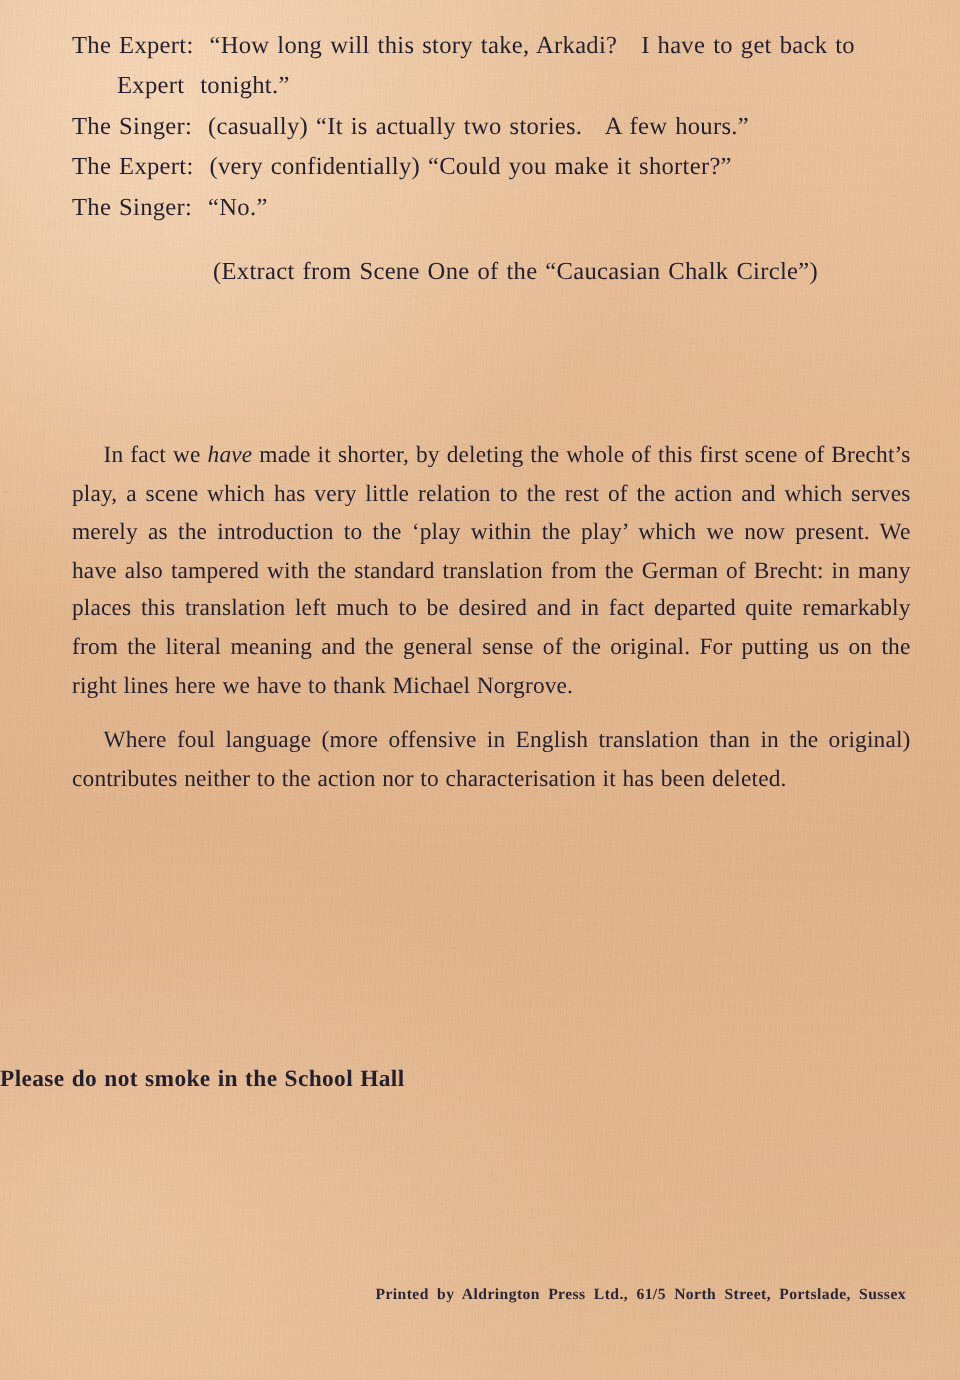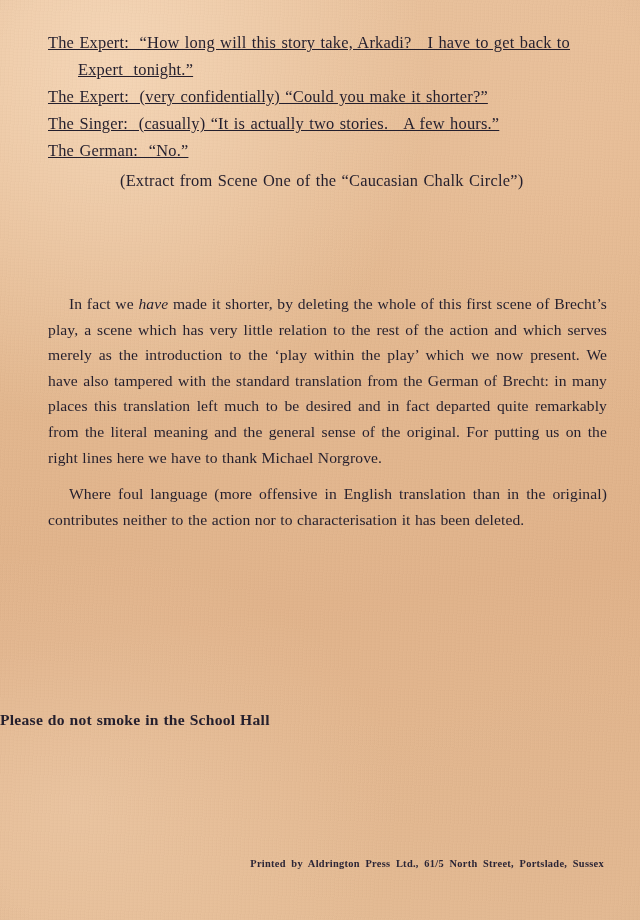--- a/index.html
+++ b/index.html
@@ -59,38 +59,37 @@
   .sheet {
     position: absolute;
     inset: 0;
     z-index: 3;
   }
 
   
   .dialogue {
     position: absolute;
     left: 48px;
-    top: 29px;
+    top: 16px;
     width: 562px;
-    text-decoration: underline;
   }
   .d-line {
     font-size: 16.4px;
     line-height: 27px;
     letter-spacing: 0.2px;
     white-space: pre-wrap;
     word-spacing: 1px;
   }
   .d-line.wrap {
     text-indent: 0;
     padding-left: 30px;
   }
   .attribution {
     position: absolute;
-    left: 120px;
+    left: 142px;
     top: 168px;
     font-size: 16.4px;
     line-height: 26px;
     letter-spacing: 0.2px;
     word-spacing: 1px;
     white-space: pre-wrap;
   }
 
   
   .prose {
@@ -147,23 +146,23 @@
 
 <div class="paper"></div>
 <div class="grain"></div>
 <div class="vignette"></div>
 
 <div class="sheet">
 
   <div class="dialogue">
     <div class="d-line">The Expert:  “How long will this story take, Arkadi?   I have to get back to</div>
     <div class="d-line wrap">Expert  tonight.”</div>
+    <div class="d-line">The Singer:  (casually) “It is actually two stories.   A few hours.”</div>
     <div class="d-line">The Expert:  (very confidentially) “Could you make it shorter?”</div>
-    <div class="d-line">The Singer:  (casually) “It is actually two stories.   A few hours.”</div>
-    <div class="d-line">The German:  “No.”</div>
+    <div class="d-line">The Singer:  “No.”</div>
   </div>
 
   <div class="attribution">(Extract from Scene One of the “Caucasian Chalk Circle”)</div>
 
   <div class="prose p1">
     <p><span>In fact we </span><em>have</em><span> made it shorter, by deleting the whole of this first scene of Brecht’s play, a scene which has very little relation to the rest of the action and which serves merely as the introduction to the ‘play within the play’ which we now present.  We have also tampered with the standard translation from the German of Brecht:   in many places this translation left much to be desired and in fact departed quite remarkably from the literal meaning and the general sense of the original.  For putting us on the right lines here we have to thank Michael Norgrove.</span></p>
   </div>
 
   <div class="prose p2">
     <p>Where foul language (more offensive in English translation than in the original) contributes neither to the action nor to characterisation it has been deleted.</p>

